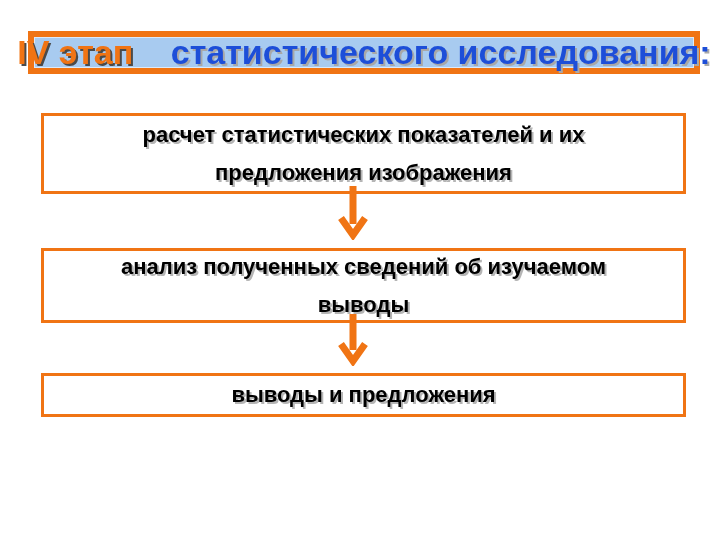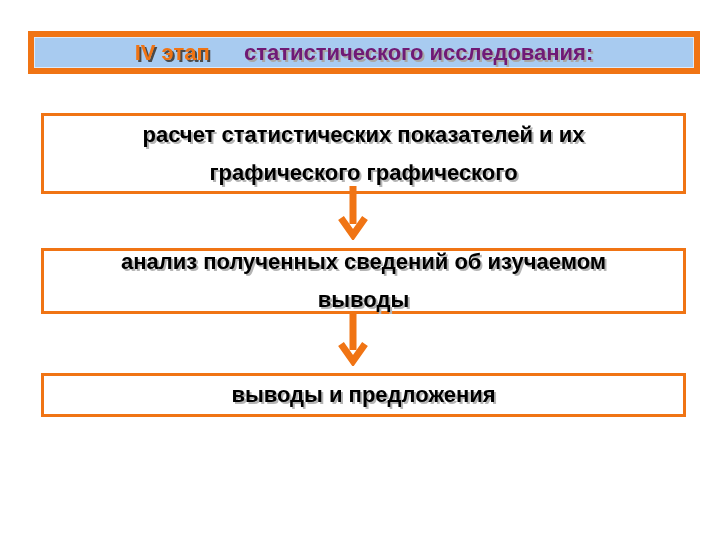--- a/index.html
+++ b/index.html
@@ -24,30 +24,30 @@
     width: 672px;
     height: 43px;
     box-sizing: border-box;
     background: #A8CBF0;
     border: 6px solid #F07414;
     box-shadow: inset 0 0 0 1px rgba(255,255,255,0.6);
     display: flex;
     align-items: center;
     justify-content: center;
     white-space: pre;
-    font-size: 22px;
+    font-size: 34px;
     font-weight: bold;
     color: #000000;
   }
   .title-highlight {
     color: #F07414;
     text-shadow: 2px 2px 0 #4a4a4a;
   }
   .title-rest {
-    color: #701a75;
+    color: #1d4ed8;
     text-shadow: 2px 2px 0 #a8a8a8;
     padding-left: 28px;
   }
 
   
   .flow-box {
     position: absolute;
     left: 41px;
     width: 645px;
     box-sizing: border-box;
@@ -62,21 +62,21 @@
     font-weight: bold;
     color: #000000;
     line-height: 38px;
     margin-top: 8px;
   }
   .flow-box .line {
     text-shadow: 2px 2px 0 #b5b5b5;
     white-space: nowrap;
   }
   .box-1 { top: 105px; height: 81px; }
-  .box-2 { top: 240px; height: 66px; }
+  .box-2 { top: 240px; height: 75px; }
   .box-3 { top: 365px; height: 44px; }
 
   
   .flow-arrow {
     position: absolute;
     left: 338px;
     width: 30px;
   }
   .arrow-1 { top: 186px; height: 54px; }
   .arrow-2 { top: 314px; height: 52px; }
@@ -85,21 +85,21 @@
 <body>
 
 <div class="slide">
 
   <div class="title-box">
     <span class="title-highlight">IV этап</span><span class="title-rest"> статистического исследования:</span>
   </div>
 
   <div class="flow-box box-1">
     <div class="line">расчет статистических показателей и их</div>
-    <div class="line">графического графического</div>
+    <div class="line">предложения изображения</div>
   </div>
 
   <svg class="flow-arrow arrow-1" viewBox="0 0 30 54" preserveAspectRatio="none" aria-hidden="true">
     <rect x="11.5" y="0" width="7" height="38" fill="#F07414"></rect>
     <path d="M3 32 L15 49 L27 32" fill="none" stroke="#F07414" stroke-width="7" stroke-linejoin="miter"></path>
   </svg>
 
   <div class="flow-box box-2">
     <div class="line">анализ полученных сведений об изучаемом</div>
     <div class="line">выводы</div>

